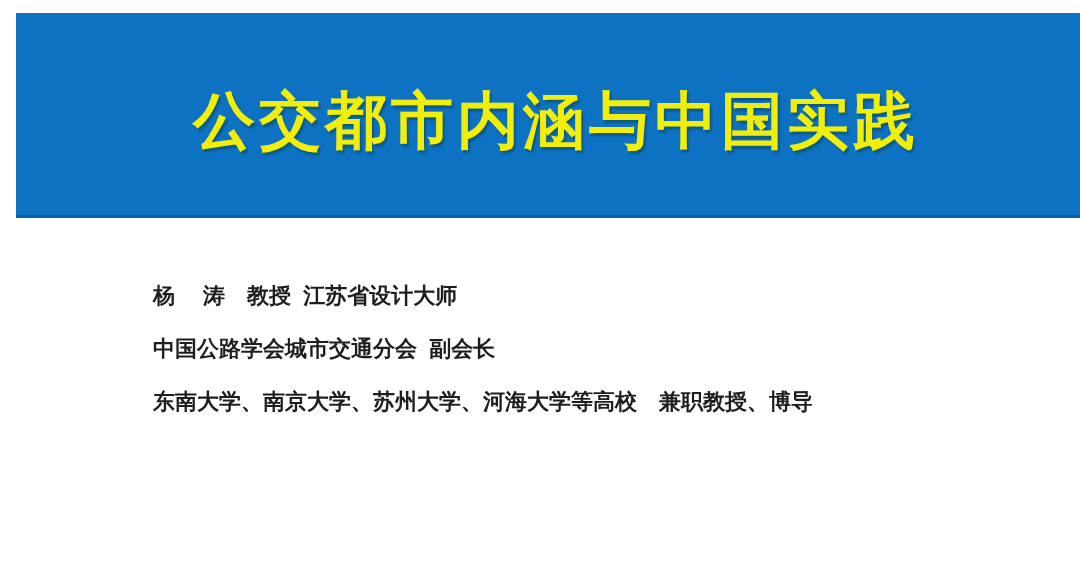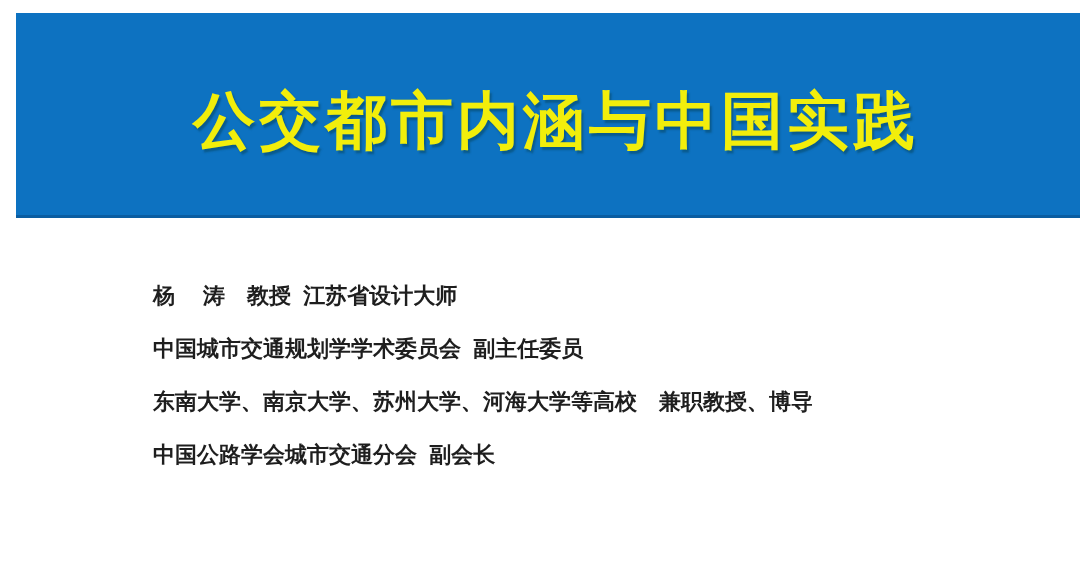--- a/index.html
+++ b/index.html
@@ -53,16 +53,15 @@
 </style>
 </head>
 <body>
 
 <div class="title-banner">
   <h1 class="slide-title">公交都市内涵与中国实践</h1>
 </div>
 
 <div class="speaker-info">
   <div class="speaker-line">杨　 涛　教授  江苏省设计大师</div>
-  <div class="speaker-line">中国城市交通规划学学术委员会  副主任委员</div>
+  <div class="speaker-line">中国公路学会城市交通分会  副会长</div>
   <div class="speaker-line">东南大学、南京大学、苏州大学、河海大学等高校　兼职教授、博导</div>
-  <div class="speaker-line">中国公路学会城市交通分会  副会长</div>
 </div>
 
 </body></html>

